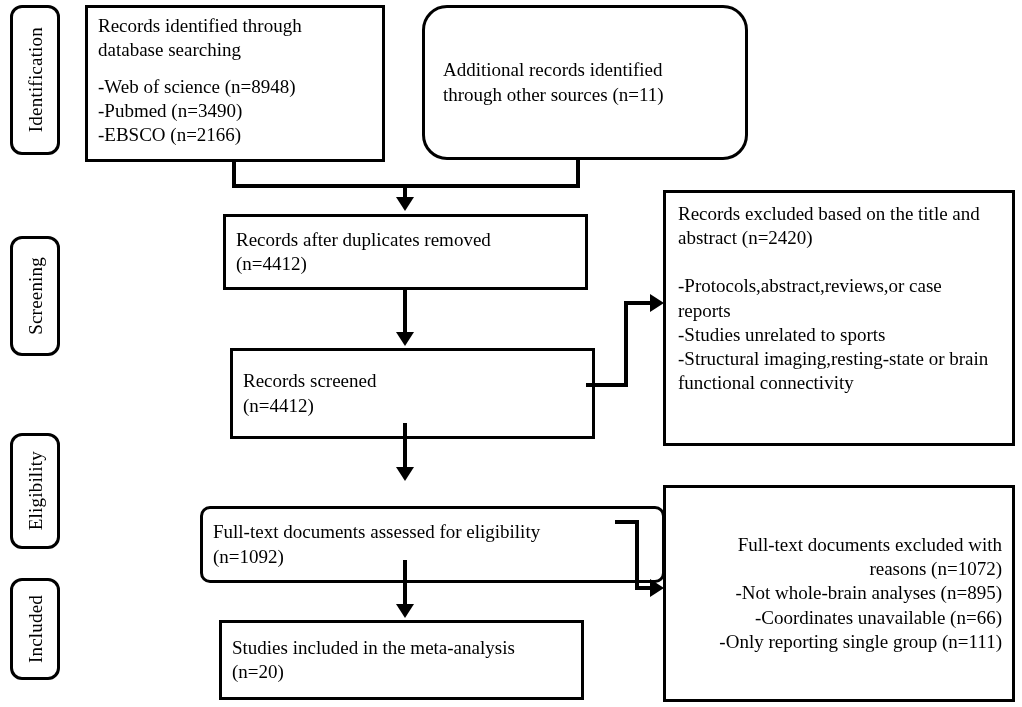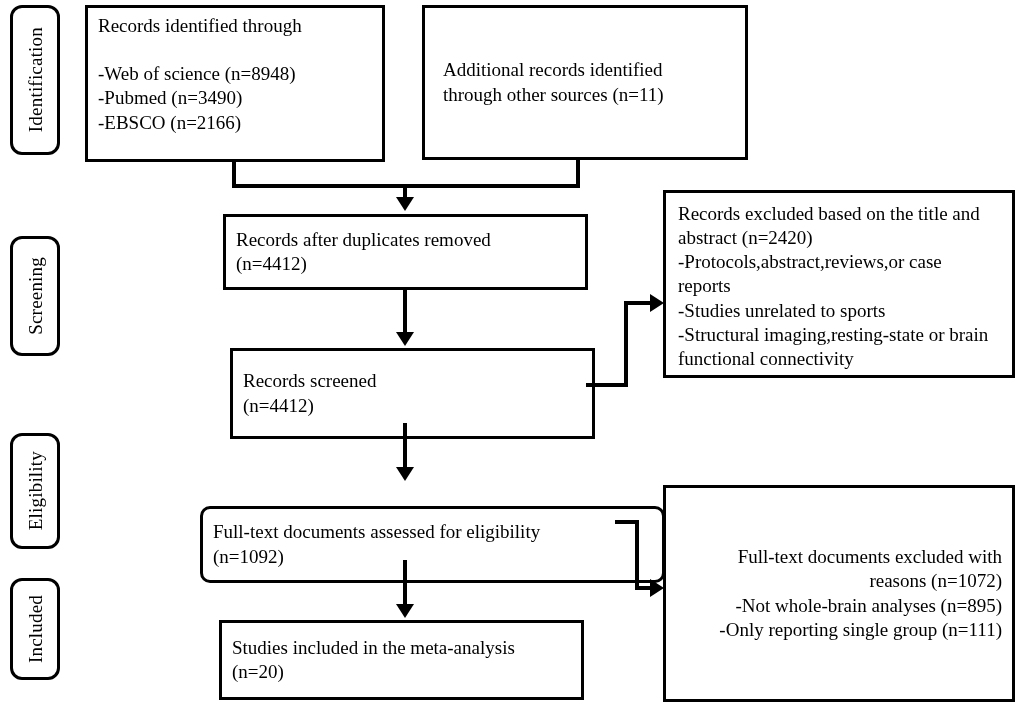--- a/index.html
+++ b/index.html
@@ -96,28 +96,29 @@
     <span>Eligibility</span>
   </div>
 
   <div class="stage-label" style="left:10px; top:578px; width:50px; height:102px;">
     <span>Included</span>
   </div>
 
   <div class="box left-t" style="left:85px; top:5px; width:300px; height:157px;">
     <div class="inner" style="justify-content:flex-start; padding-top:6px;">
       <div class="ln">Records identified through</div>
+      <div class="ln">database searching</div>
       <div class="spacer-line"></div>
       <div class="ln">-Web of science (n=8948)</div>
       <div class="ln">-Pubmed (n=3490)</div>
       <div class="ln">-EBSCO (n=2166)</div>
     </div>
   </div>
 
-  <div class="box left-t center-v" style="left:422px; top:5px; width:326px; height:155px;">
+  <div class="box left-t center-v" style="left:422px; top:5px; width:326px; height:155px;border-radius:25px;">
     <div class="inner" style="justify-content:center; padding-left:18px;">
       <div class="ln">Additional records identified</div>
       <div class="ln">through other sources (n=11)</div>
     </div>
   </div>
 
   <div class="vline" style="left:232px; top:162px; width:4px; height:26px;"></div>
   <div class="vline" style="left:576px; top:160px; width:4px; height:28px;"></div>
   <div class="hline" style="left:232px; top:184px; width:348px; height:4px;"></div>
   <div class="vline" style="left:403px; top:184px; width:4px; height:14px;"></div>
@@ -126,21 +127,21 @@
   <div class="box center-t center-v" style="left:223px; top:214px; width:365px; height:76px;">
     <div class="inner">
       <div class="ln">Records after duplicates removed</div>
       <div class="ln">(n=4412)</div>
     </div>
   </div>
 
   <div class="vline" style="left:403px; top:290px; width:4px; height:44px;"></div>
   <div class="arrow-down" style="left:396px; top:332px;"></div>
 
-  <div class="box left-t" style="left:663px; top:190px; width:352px; height:188px;">
+  <div class="box left-t" style="left:663px; top:190px; width:352px; height:256px;">
     <div class="inner" style="justify-content:flex-start; padding-top:9px; padding-left:12px;">
       <div class="ln">Records excluded based on the title and</div>
       <div class="ln">abstract (n=2420)</div>
       <div class="spacer-line"></div>
       <div class="ln">-Protocols,abstract,reviews,or case</div>
       <div class="ln">reports</div>
       <div class="ln">-Studies unrelated to sports</div>
       <div class="ln">-Structural imaging,resting-state or brain</div>
       <div class="ln">functional connectivity</div>
     </div>
@@ -171,20 +172,21 @@
   <div class="hline" style="left:615px; top:520px; width:24px; height:4px;"></div>
   <div class="vline" style="left:635px; top:520px; width:4px; height:70px;"></div>
   <div class="hline" style="left:635px; top:586px; width:23px; height:4px;"></div>
   <div class="arrow-right" style="left:650px; top:579px;"></div>
 
   <div class="box left-t center-v" style="left:663px; top:485px; width:352px; height:217px;">
     <div class="inner" style="justify-content:center; padding-left:12px;align-items:flex-end;">
       <div class="ln">Full-text documents excluded with</div>
       <div class="ln">reasons (n=1072)</div>
       <div class="ln">-Not whole-brain analyses (n=895)</div>
+      <div class="ln">-Coordinates unavailable (n=66)</div>
       <div class="ln">-Only reporting single group (n=111)</div>
     </div>
   </div>
 
   <div class="vline" style="left:403px; top:560px; width:4px; height:46px;"></div>
   <div class="arrow-down" style="left:396px; top:604px;"></div>
 
   <div class="box center-t center-v" style="left:219px; top:620px; width:365px; height:80px;">
     <div class="inner">
       <div class="ln">Studies included in the meta-analysis</div>

